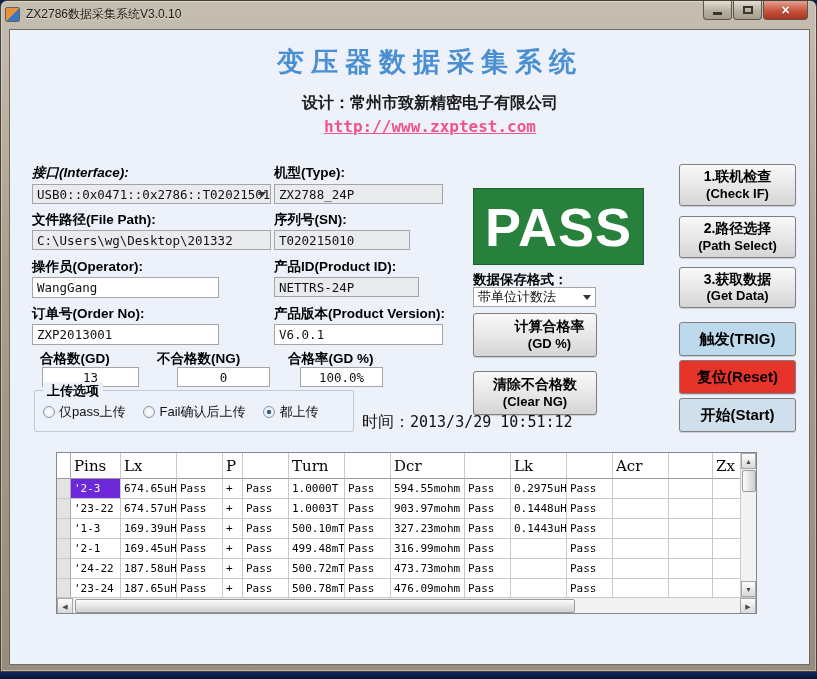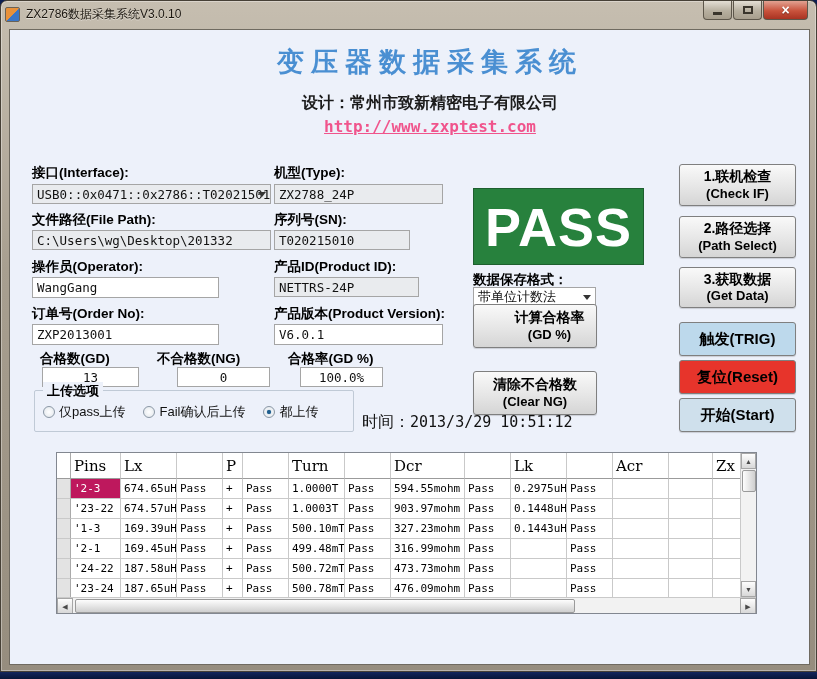--- a/index.html
+++ b/index.html
@@ -84,21 +84,21 @@
   .grid { position:absolute; left:46px; top:422px; width:701px; height:162px;
     background:#fff; border:1px solid #828790; overflow:hidden; }
   .grid-inner { position:absolute; left:0; top:0; right:16px; bottom:16px; overflow:hidden; }
   .g-row { display:flex; height:20px; }
   .g-row.head { height:26px; }
   .g-cell { flex:none; border-right:1px solid #c9c9c9; border-bottom:1px solid #c9c9c9;
     font-family:"DejaVu Sans Mono",monospace; font-size:11px; color:#000;
     display:flex; align-items:center; padding:0 3px; white-space:nowrap; overflow:hidden; }
   .g-row.head .g-cell { font-family:"DejaVu Serif",serif; font-size:15px; border-bottom:1px solid #9b9b9b; background:#fff; }
   .g-cell.rowhdr { background:#e3e3e3; border-right:1px solid #aaa; }
-  .g-cell.sel { background:#be185d; color:#fff; }
+  .g-cell.sel { background:#6d28d9; color:#fff; }
 
   
   .vscroll { position:absolute; right:0; top:0; width:16px; bottom:16px; background:#f2f2f2; border-left:1px solid #c9c9c9; }
   .hscroll { position:absolute; left:0; bottom:0; right:0; height:16px; background:#f2f2f2; border-top:1px solid #c9c9c9; display:flex; }
   .sb-btn { width:16px; height:16px; flex:none; background:linear-gradient(#fdfdfd,#d8d8d8);
     border:1px solid #a6a6a6; display:flex; align-items:center; justify-content:center;
     font-size:7px; color:#4a4a4a; line-height:1; }
   .vscroll .sb-btn { width:100%; }
   .vscroll .sb-btn.bottom { position:absolute; bottom:0; }
   .v-thumb { position:absolute; top:17px; left:1px; width:14px; height:22px;
@@ -131,21 +131,21 @@
     </div>
 
     <div class="client">
 
       <div class="hdr">
         <div class="hdr-title">变压器数据采集系统</div>
         <div class="hdr-designer">设计：常州市致新精密电子有限公司</div>
         <a class="hdr-url">http://www.zxptest.com</a>
       </div>
 
-      <div class="lbl" style="left:22px; top:134px;">接口(Interface):</div>
+      <div class="lbl" style="left:22px; top:134px;font-style:italic;">接口(Interface):</div>
       <div class="ctl ro combo" style="left:22px; top:154px; width:239px; height:20px;">
         <span>USB0::0x0471::0x2786::T020215010::</span>
         <span class="combo-arrow"></span>
       </div>
 
       <div class="lbl" style="left:22px; top:181px;">文件路径(File Path):</div>
       <div class="ctl ro" style="left:22px; top:200px; width:239px; height:20px;">
         <span>C:\Users\wg\Desktop\201332</span>
       </div>
 
@@ -214,21 +214,21 @@
       <div class="pass-box">
         <span class="pass-text">PASS</span>
       </div>
 
       <div class="lbl" style="left:463px; top:241px;">数据保存格式：</div>
       <div class="ctl combo" style="left:463px; top:257px; width:123px; height:20px; font-family:'Liberation Sans',sans-serif; font-size:13px;">
         <span>带单位计数法</span>
         <span class="combo-arrow"></span>
       </div>
 
-      <div class="btn" style="left:463px; top:274px; width:124px; height:44px;padding-left:29px;">
+      <div class="btn" style="left:463px; top:283px; width:124px; height:44px;padding-left:29px;">
         <span class="l1">计算合格率</span>
         <span class="l2">(GD %)</span>
       </div>
       <div class="btn" style="left:463px; top:341px; width:124px; height:44px;">
         <span class="l1">清除不合格数</span>
         <span class="l2">(Clear NG)</span>
       </div>
 
       <div class="time-line">
         <span>时间：</span><span class="tv">2013/3/29 10:51:12</span>

